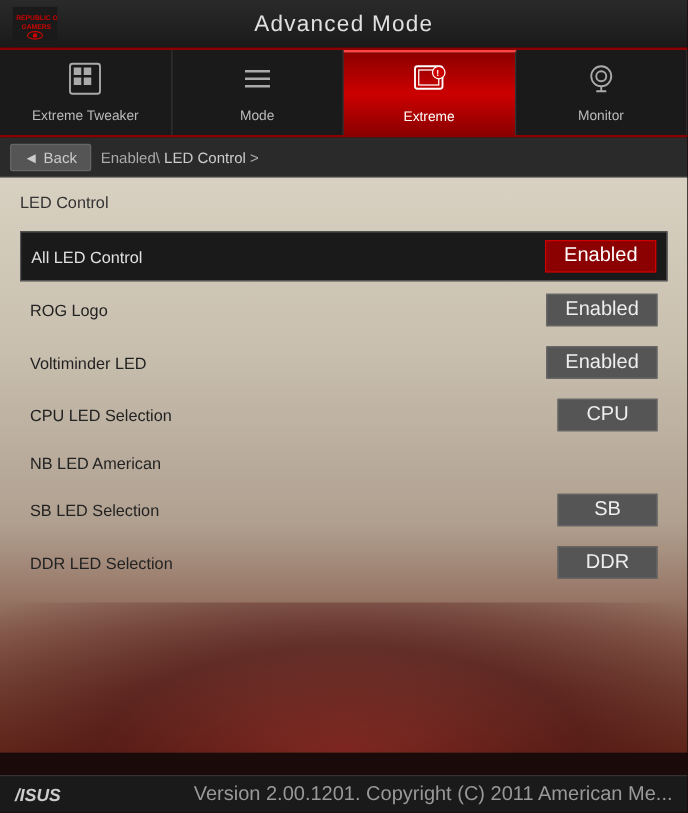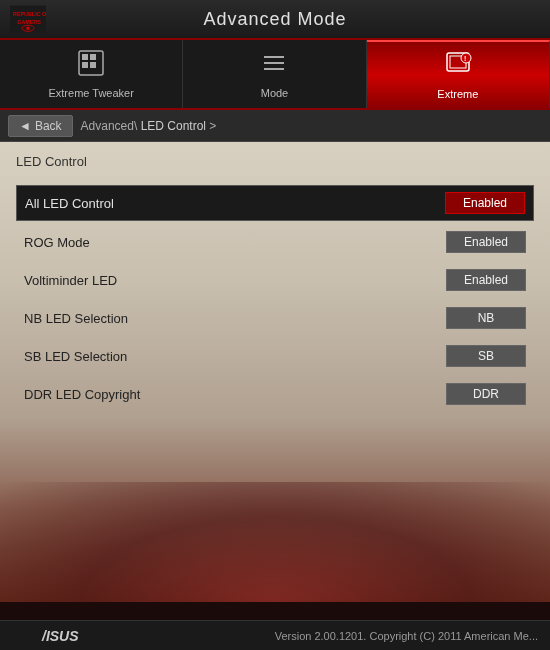--- a/index.html
+++ b/index.html
@@ -151,21 +151,21 @@
       font-size: 13px;
     }
     .setting-row.highlighted .setting-label {
       color: #e0e0e0;
     }
     .setting-value {
       background: #555;
       border: 1px solid #666;
       color: #eee;
       padding: 3px 14px;
-      font-size: 12px;
+      font-size: 16px;
       min-width: 80px;
       text-align: center;
       cursor: pointer;
     }
     .setting-value.red-bg {
       background: #8b0000;
       border-color: #cc0000;
       color: #fff;
     }
 
@@ -193,25 +193,24 @@
       position: absolute;
       bottom: 0;
       left: 0;
       right: 0;
     }
     .footer-logo {
       color: #ccc;
       font-size: 14px;
       font-style: italic;
       font-weight: bold;
-      margin-left: 30px;
     }
     .footer-version {
       color: #999;
-      font-size: 11px;
+      font-size: 16px;
     }
   </style>
 </head>
 <body>
 
 <div class="header">
   <div class="header-logo">
     <svg class="rog-emblem" viewBox="0 0 60 45" xmlns="http://www.w3.org/2000/svg">
       <rect width="60" height="45" fill="#1a1a1a"></rect>
 
@@ -252,67 +251,81 @@
     <span class="nav-tab-icon">
       <svg width="28" height="28" viewBox="0 0 28 28" xmlns="http://www.w3.org/2000/svg">
         <rect x="3" y="3" width="22" height="18" rx="2" fill="none" stroke="#fff" stroke-width="1.5"></rect>
         <rect x="6" y="6" width="16" height="12" fill="none" stroke="#fff" stroke-width="1"></rect>
         <circle cx="22" cy="8" r="5" fill="#cc0000" stroke="#fff" stroke-width="1"></circle>
         <text x="20" y="11" font-size="7" fill="#fff" font-weight="bold">!</text>
       </svg>
     </span>
     <span class="nav-tab-label">Extreme</span>
   </div>
+  <div class="nav-tab">
+    <span class="nav-tab-icon">
+      <svg width="28" height="28" viewBox="0 0 28 28" xmlns="http://www.w3.org/2000/svg">
+        <circle cx="14" cy="12" r="8" fill="none" stroke="#aaa" stroke-width="1.5"></circle>
+        <circle cx="14" cy="12" r="4" fill="none" stroke="#aaa" stroke-width="1.5"></circle>
+        <line x1="14" y1="20" x2="14" y2="24" stroke="#aaa" stroke-width="1.5"></line>
+        <line x1="10" y1="24" x2="18" y2="24" stroke="#aaa" stroke-width="1.5"></line>
+      </svg>
+    </span>
+    <span class="nav-tab-label">Monitor</span>
+  </div>
 </div>
 
 <div class="breadcrumb-bar">
   <button class="back-button">
     <span>◄</span>
     <span>Back</span>
   </button>
   <span class="breadcrumb-text">
-    <span>Advanced\</span>
+    <span>Enabled\</span>
     <span class="breadcrumb-active">LED Control</span>
     <span>&gt;</span>
   </span>
 </div>
 
 <div class="content">
   <div class="section-title">LED Control</div>
 
   <div class="settings-list">
 
     <div class="setting-row highlighted">
       <span class="setting-label">All LED Control</span>
       <div class="setting-value red-bg">Enabled</div>
     </div>
 
     <div class="setting-row">
-      <span class="setting-label">ROG Mode</span>
+      <span class="setting-label">ROG Logo</span>
       <div class="setting-value">Enabled</div>
     </div>
 
     <div class="setting-row">
       <span class="setting-label">Voltiminder LED</span>
       <div class="setting-value">Enabled</div>
     </div>
 
-
-    <div class="setting-row">
-      <span class="setting-label">NB LED Selection</span>
-      <div class="setting-value">NB</div>
+    <div class="setting-row">
+      <span class="setting-label">CPU LED Selection</span>
+      <div class="setting-value">CPU</div>
+    </div>
+
+    <div class="setting-row">
+      <span class="setting-label">NB LED American</span>
     </div>
 
     <div class="setting-row">
       <span class="setting-label">SB LED Selection</span>
       <div class="setting-value">SB</div>
     </div>
 
     <div class="setting-row">
-      <span class="setting-label">DDR LED Copyright</span>
+      <span class="setting-label">DDR LED Selection</span>
       <div class="setting-value">DDR</div>
     </div>
 
   </div>
 
   <div class="bg-overlay"></div>
 </div>
 
 <div class="footer">
   <span class="footer-logo">/ISUS</span>

